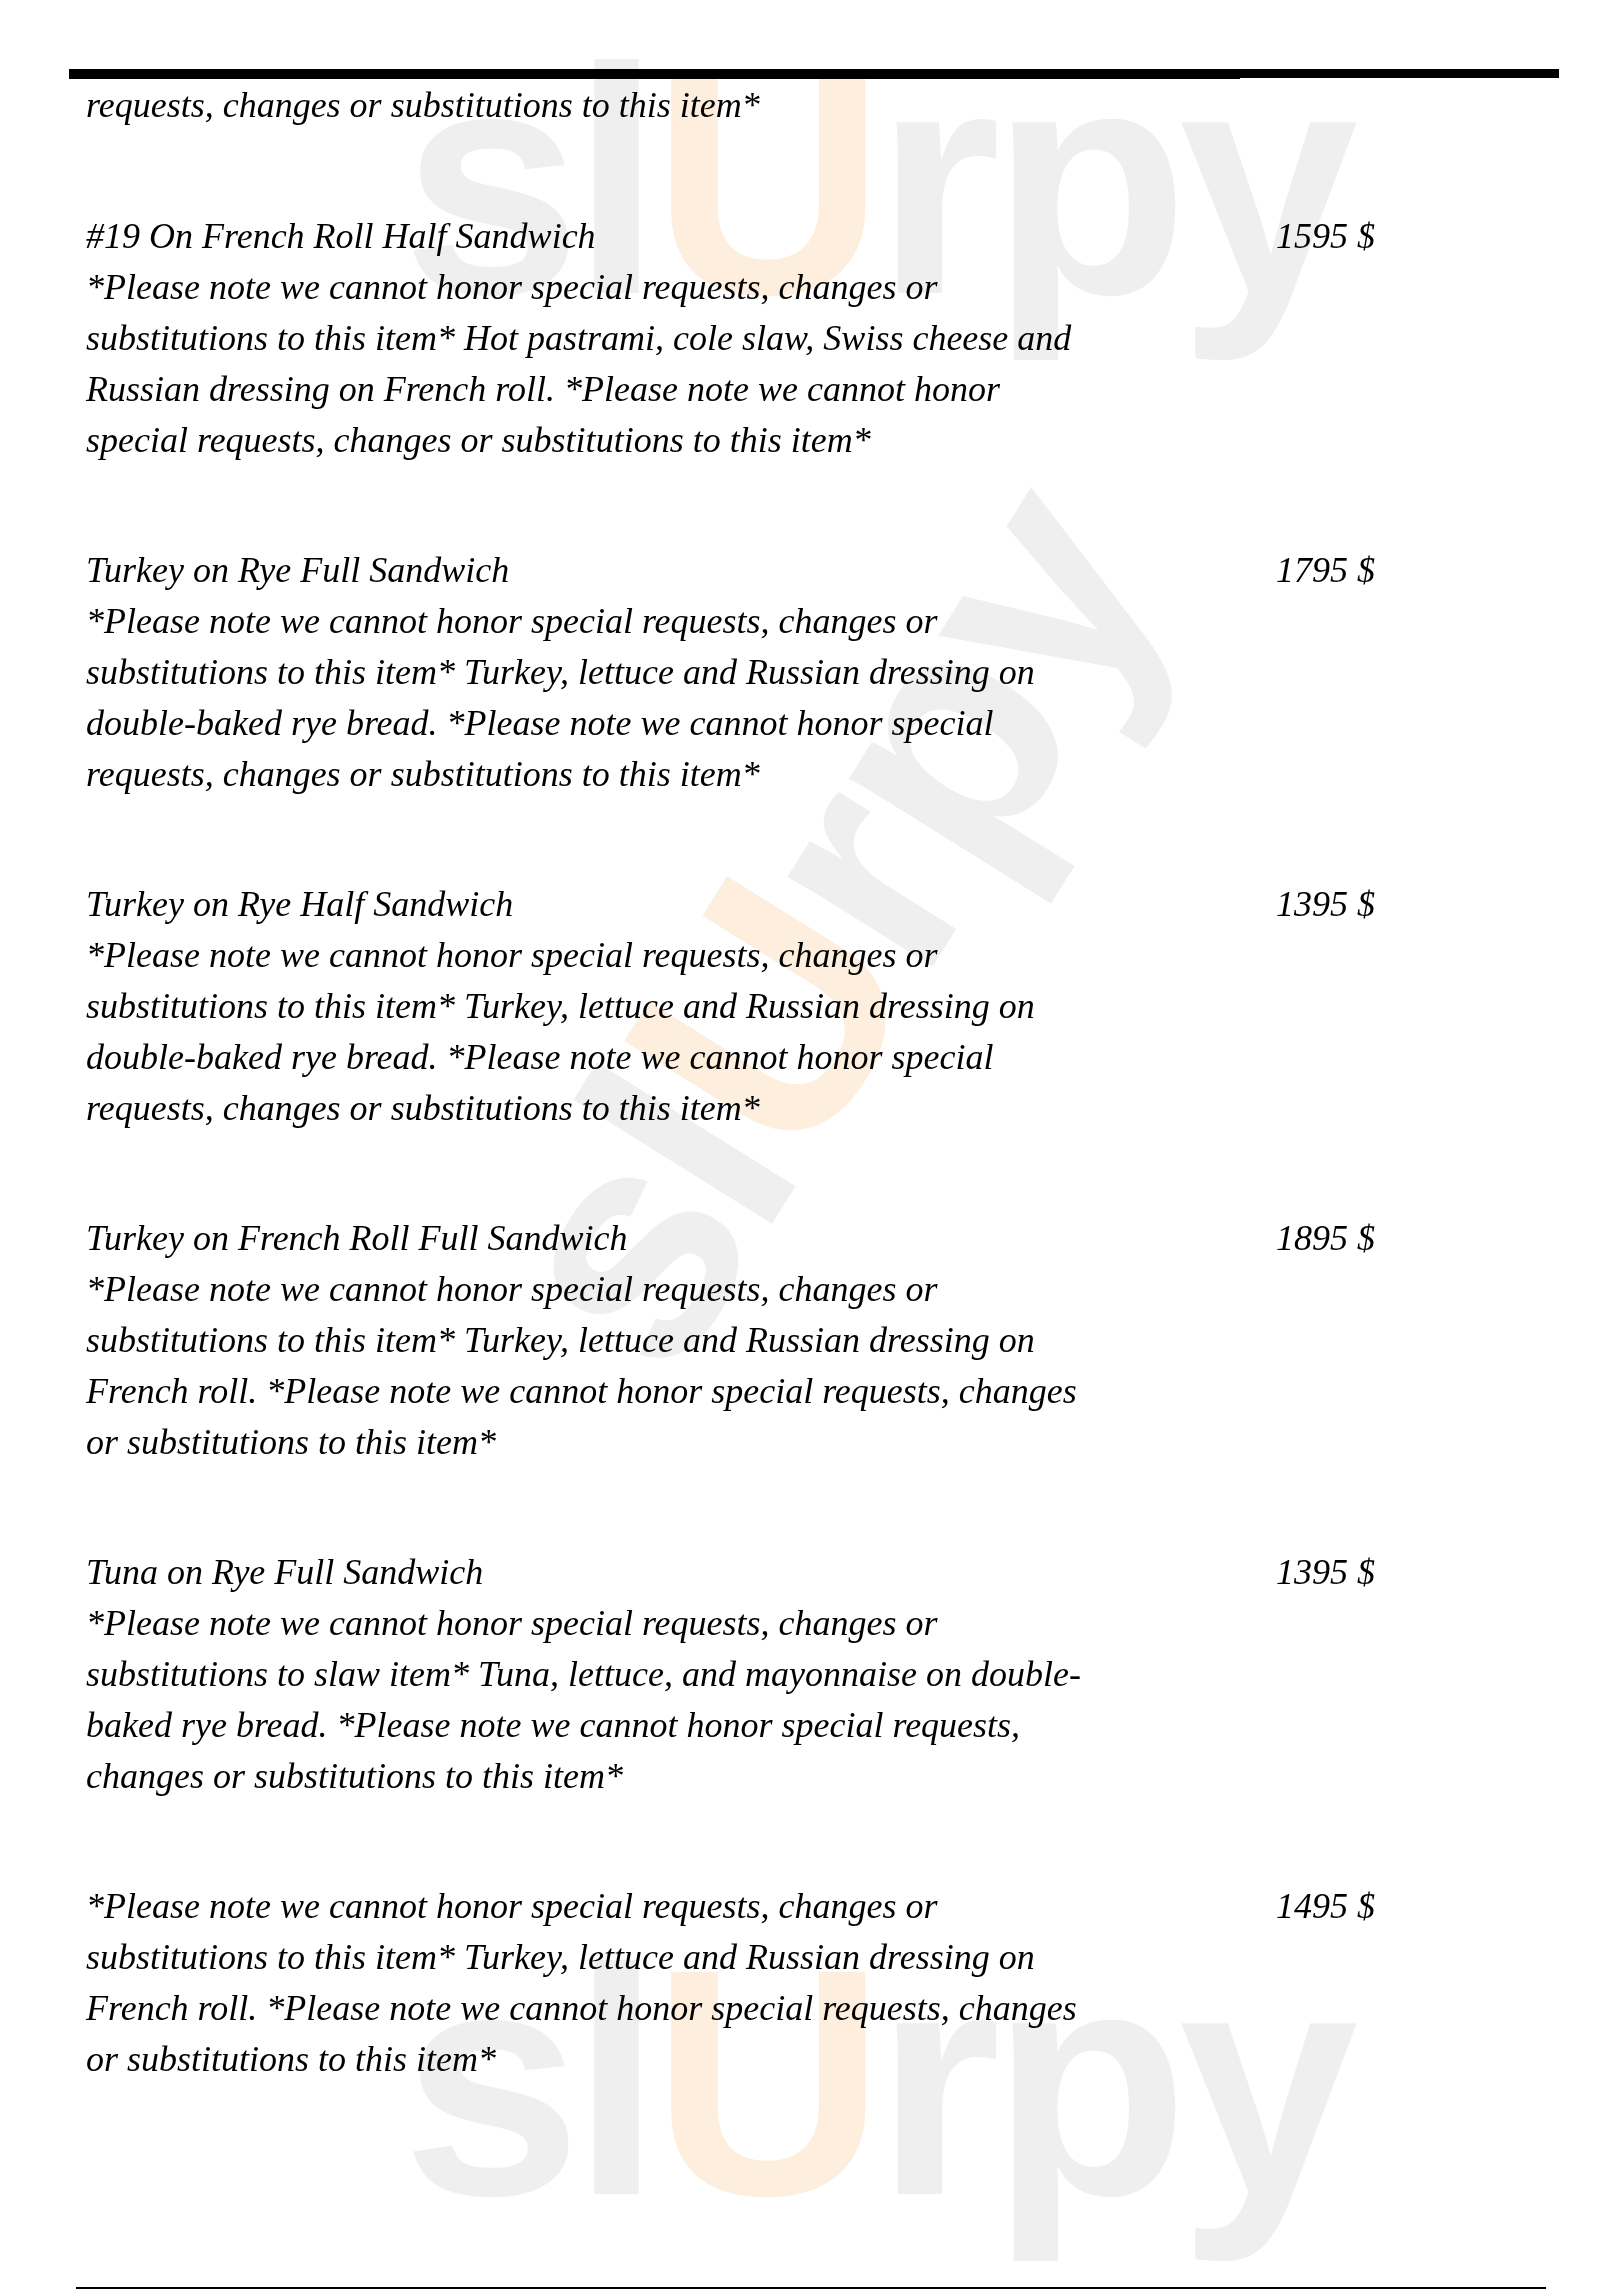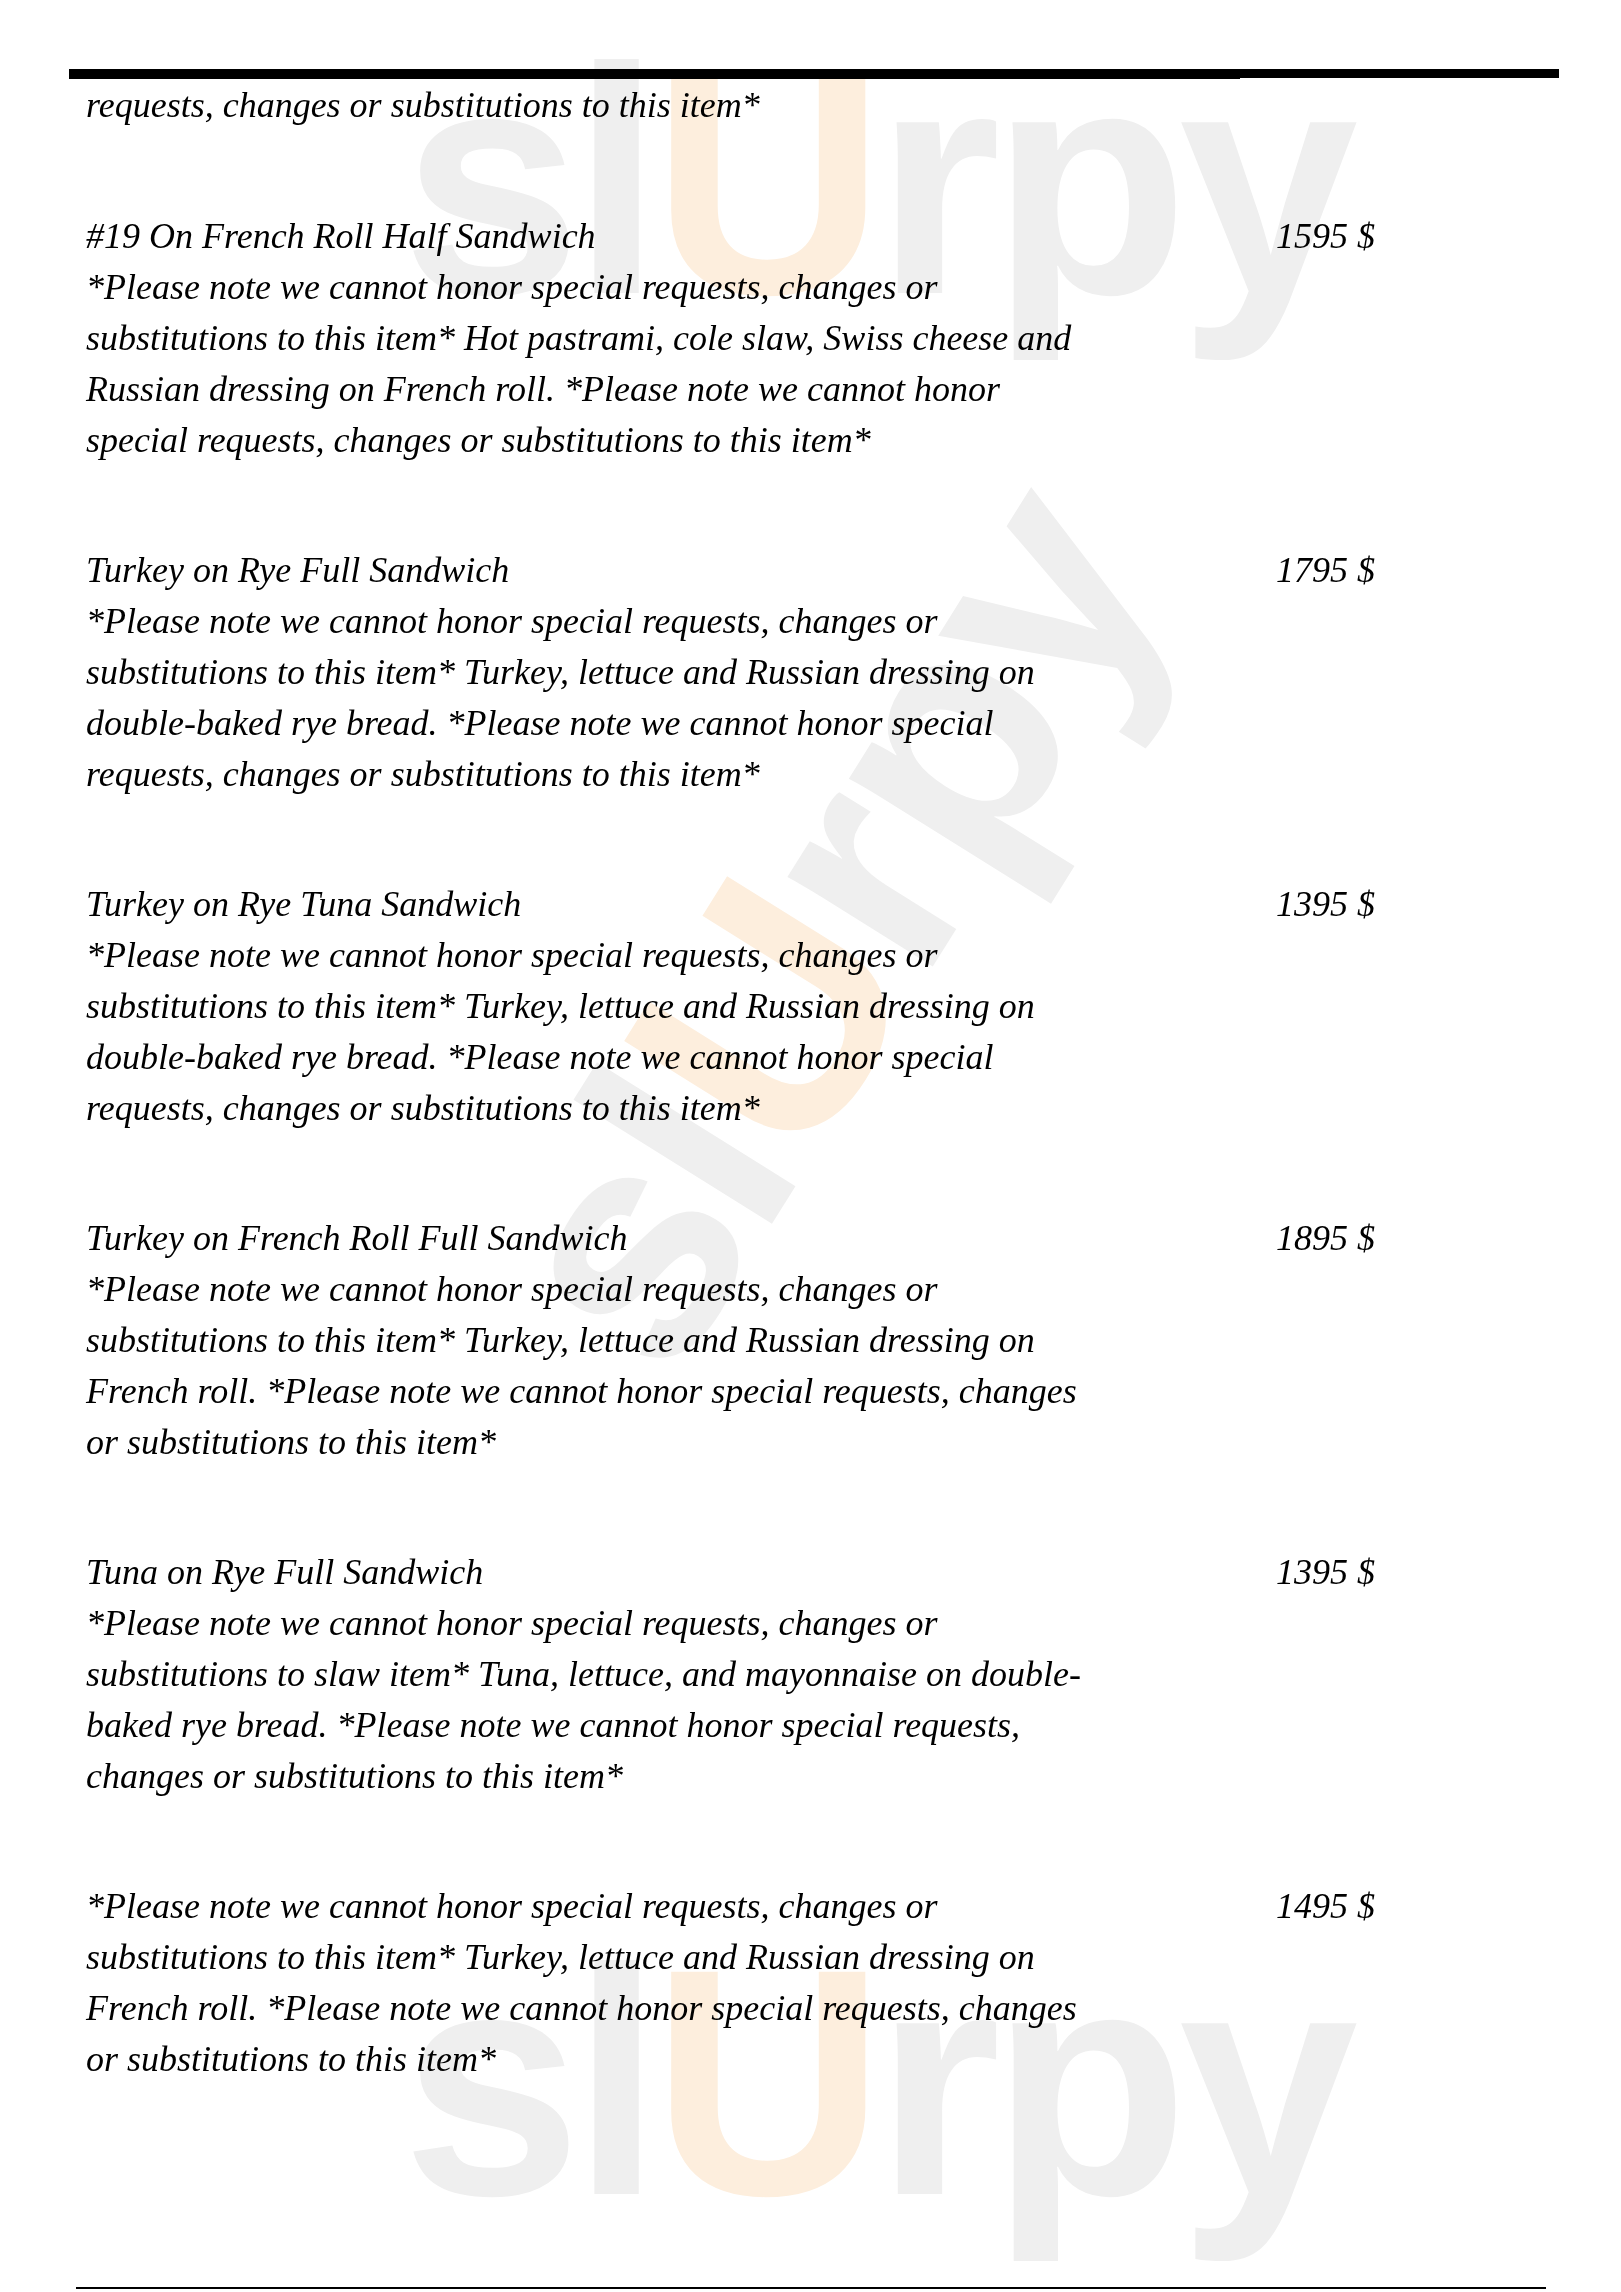--- a/index.html
+++ b/index.html
@@ -52,21 +52,21 @@
     <div class="price">1795 $</div>
     <div class="desc">
       <span class="line">*Please note we cannot honor special requests, changes or</span>
       <span class="line">substitutions to this item* Turkey, lettuce and Russian dressing on</span>
       <span class="line">double-baked rye bread. *Please note we cannot honor special</span>
       <span class="line">requests, changes or substitutions to this item*</span>
     </div>
   </div>
 
   <div class="item">
-    <div class="line">Turkey on Rye Tuna Sandwich</div>
+    <div class="line">Turkey on Rye Half Sandwich</div>
     <div class="price">1395 $</div>
     <div class="desc">
       <span class="line">*Please note we cannot honor special requests, changes or</span>
       <span class="line">substitutions to this item* Turkey, lettuce and Russian dressing on</span>
       <span class="line">double-baked rye bread. *Please note we cannot honor special</span>
       <span class="line">requests, changes or substitutions to this item*</span>
     </div>
   </div>
 
   <div class="item">

